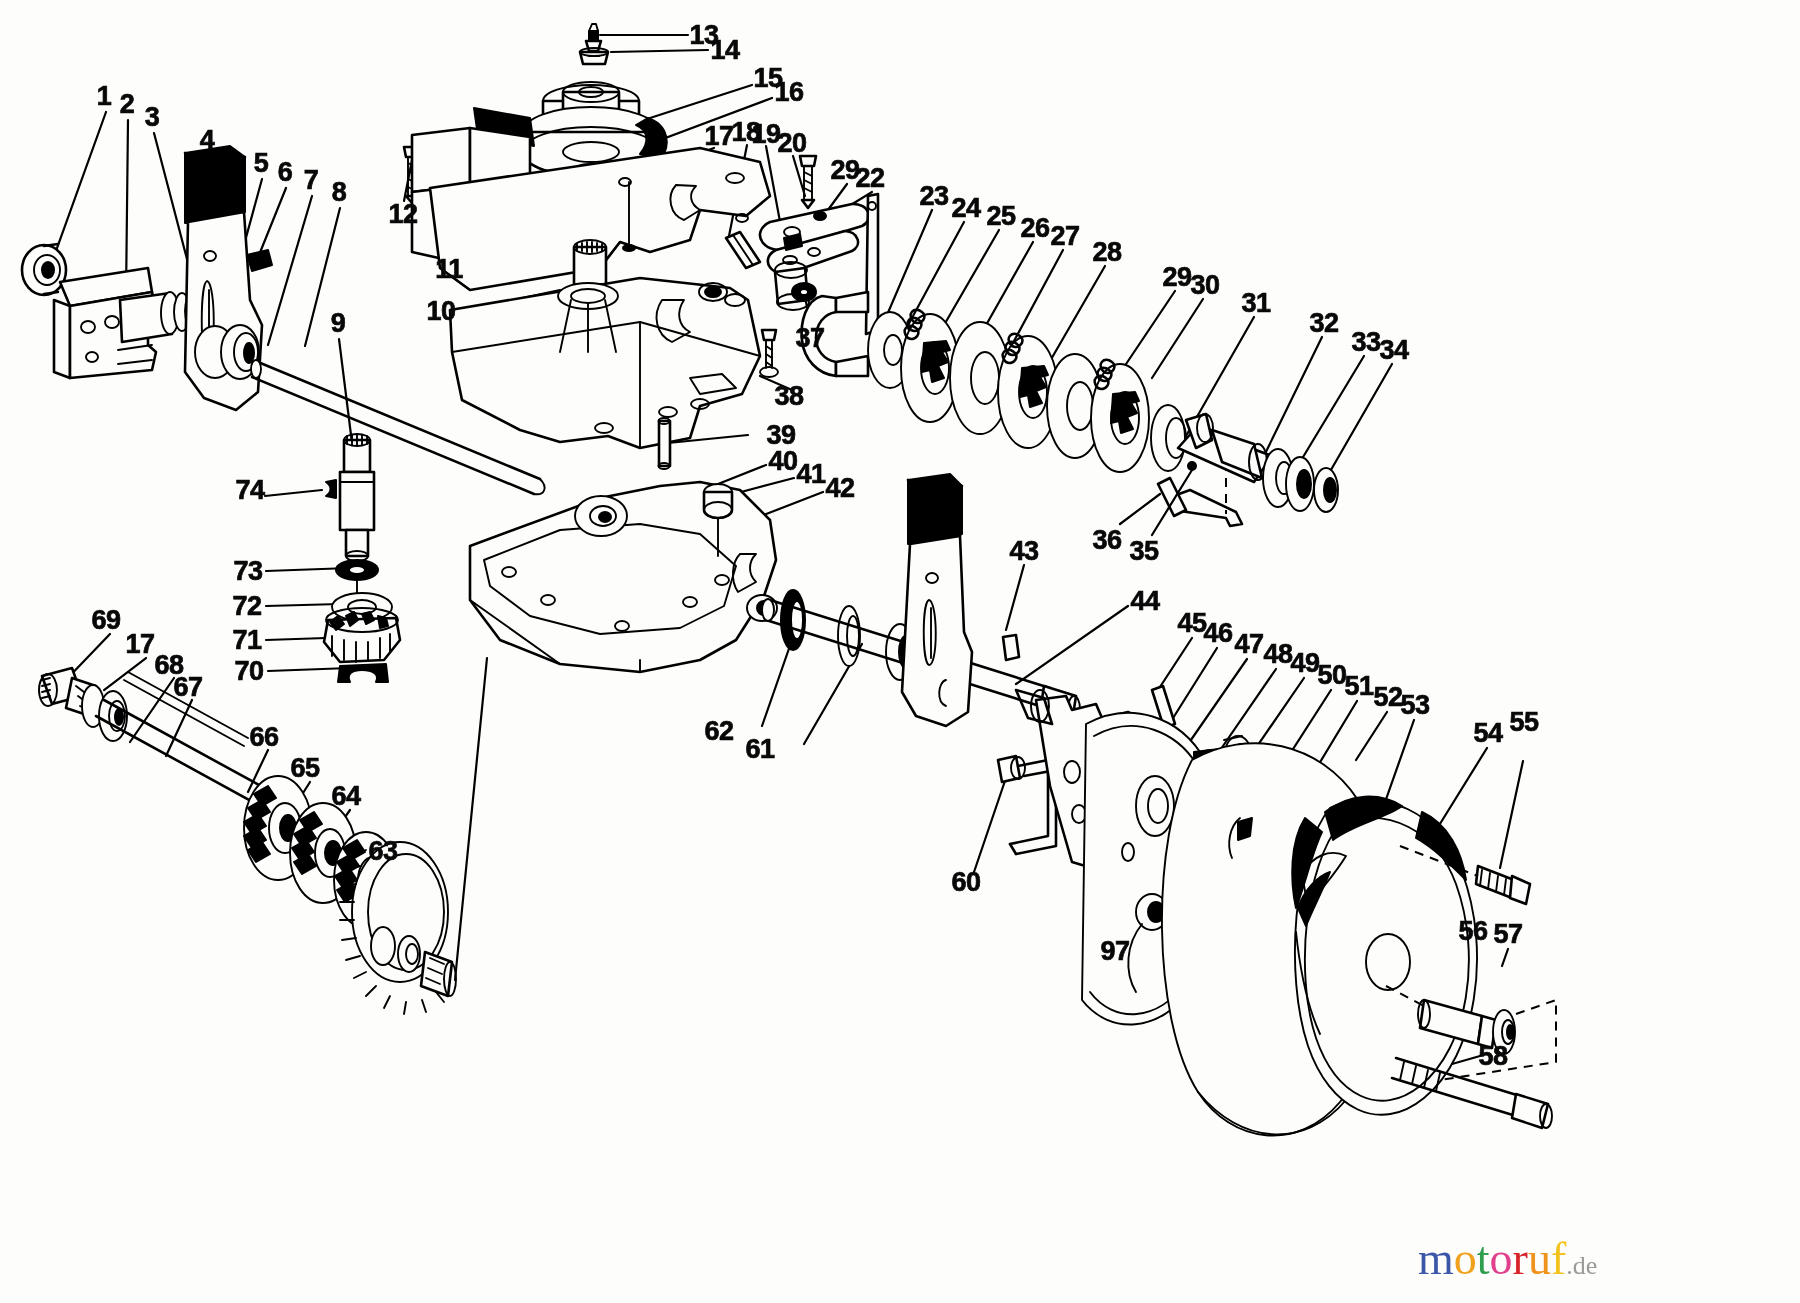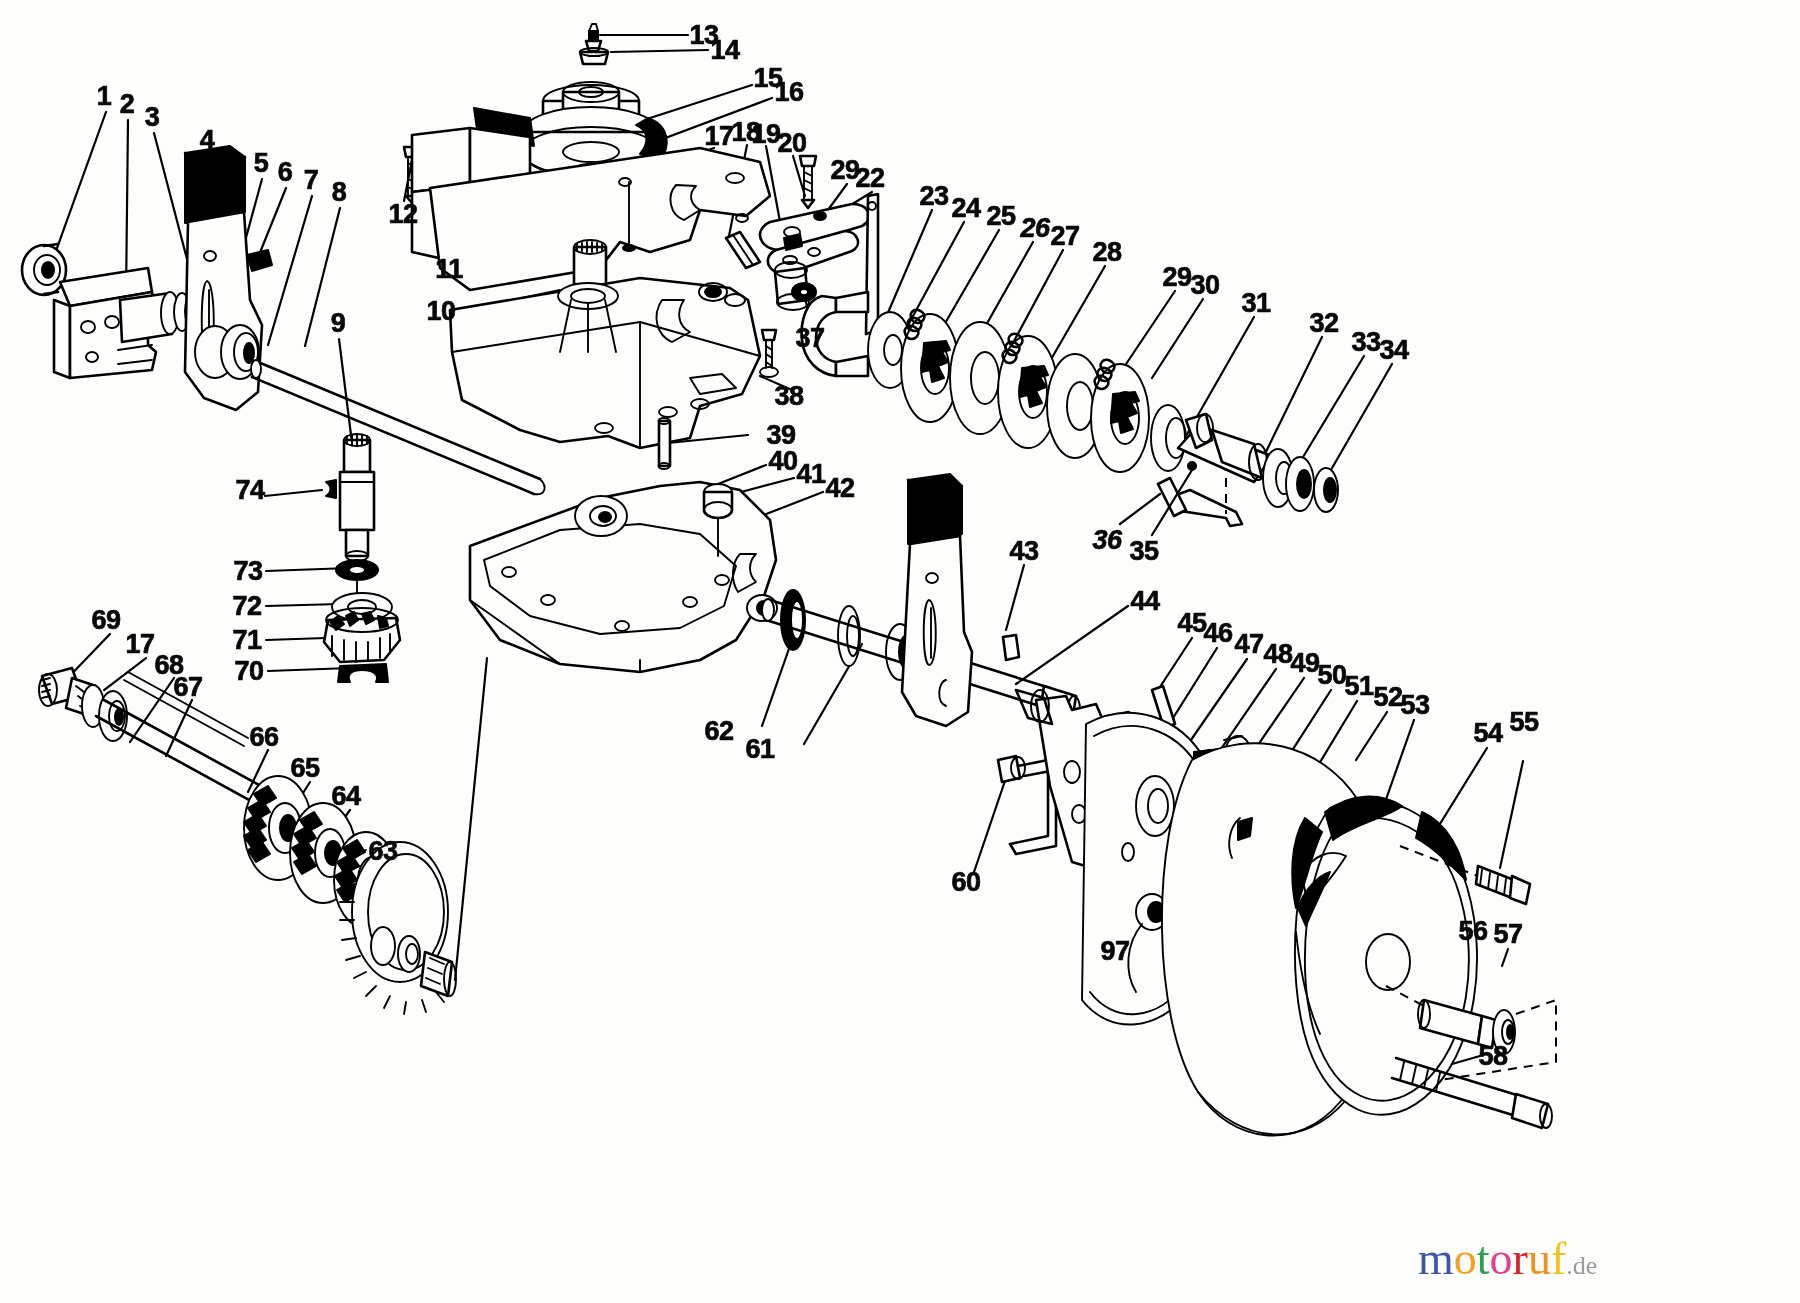--- a/index.html
+++ b/index.html
@@ -703,31 +703,31 @@
       <div class="callout" style="left: 789px; top: 92px;">16</div>
       <div class="callout" style="left: 719px; top: 136px;">17</div>
       <div class="callout" style="left: 746px; top: 132px;">18</div>
       <div class="callout" style="left: 766px; top: 134px;">19</div>
       <div class="callout" style="left: 792px; top: 143px;">20</div>
       <div class="callout" style="left: 845px; top: 170px;">29</div>
       <div class="callout" style="left: 870px; top: 178px;">22</div>
       <div class="callout" style="left: 934px; top: 196px;">23</div>
       <div class="callout" style="left: 966px; top: 208px;">24</div>
       <div class="callout" style="left: 1001px; top: 216px;">25</div>
-      <div class="callout" style="left: 1035px; top: 228px; font-style: italic;">26</div>
+      <div class="callout" style="left: 1035px; top: 228px;">26</div>
       <div class="callout" style="left: 1065px; top: 236px;">27</div>
       <div class="callout" style="left: 1107px; top: 252px;">28</div>
       <div class="callout" style="left: 1177px; top: 277px;">29</div>
       <div class="callout" style="left: 1205px; top: 285px;">30</div>
       <div class="callout" style="left: 1256px; top: 303px;">31</div>
       <div class="callout" style="left: 1324px; top: 323px;">32</div>
       <div class="callout" style="left: 1366px; top: 342px;">33</div>
       <div class="callout" style="left: 1394px; top: 350px;">34</div>
       <div class="callout" style="left: 1144px; top: 551px;">35</div>
-      <div class="callout" style="left: 1107px; top: 540px; font-style: italic;">36</div>
+      <div class="callout" style="left: 1107px; top: 540px;">36</div>
       <div class="callout" style="left: 810px; top: 338px;">37</div>
       <div class="callout" style="left: 789px; top: 396px;">38</div>
       <div class="callout" style="left: 765px; top: 435px; margin-left: 16px;">39</div>
       <div class="callout" style="left: 783px; top: 461px;">40</div>
       <div class="callout" style="left: 811px; top: 474px;">41</div>
       <div class="callout" style="left: 840px; top: 488px;">42</div>
       <div class="callout" style="left: 1024px; top: 551px;">43</div>
       <div class="callout" style="left: 1145px; top: 601px;">44</div>
       <div class="callout" style="left: 1192px; top: 623px;">45</div>
       <div class="callout" style="left: 1218px; top: 633px;">46</div>

